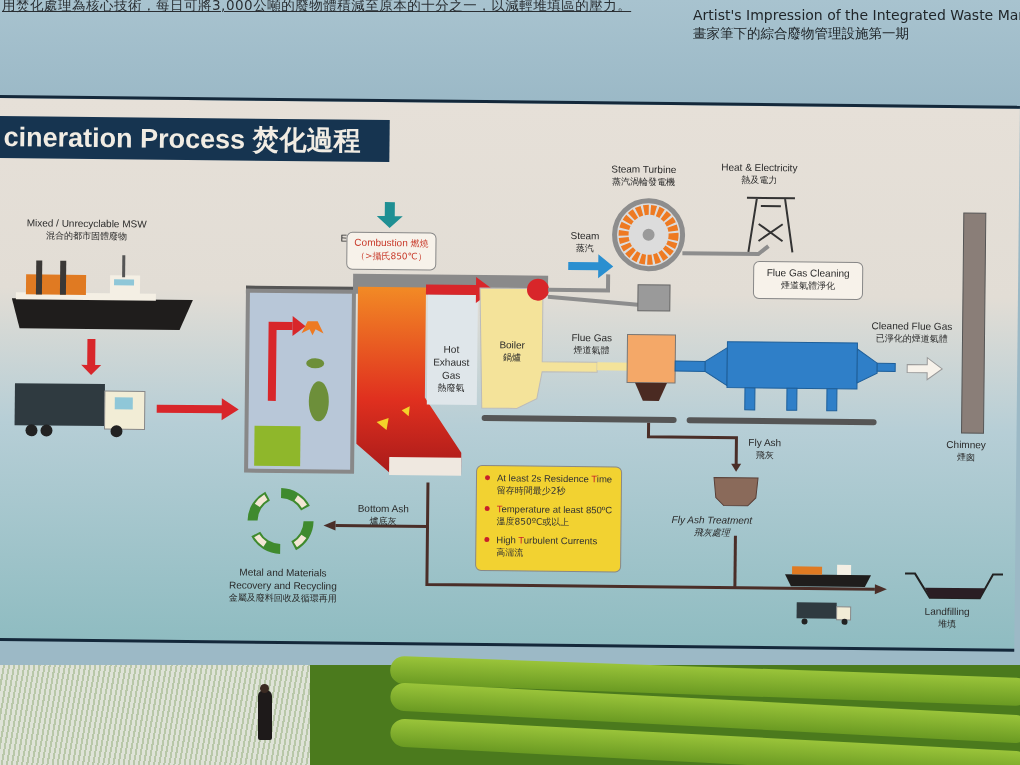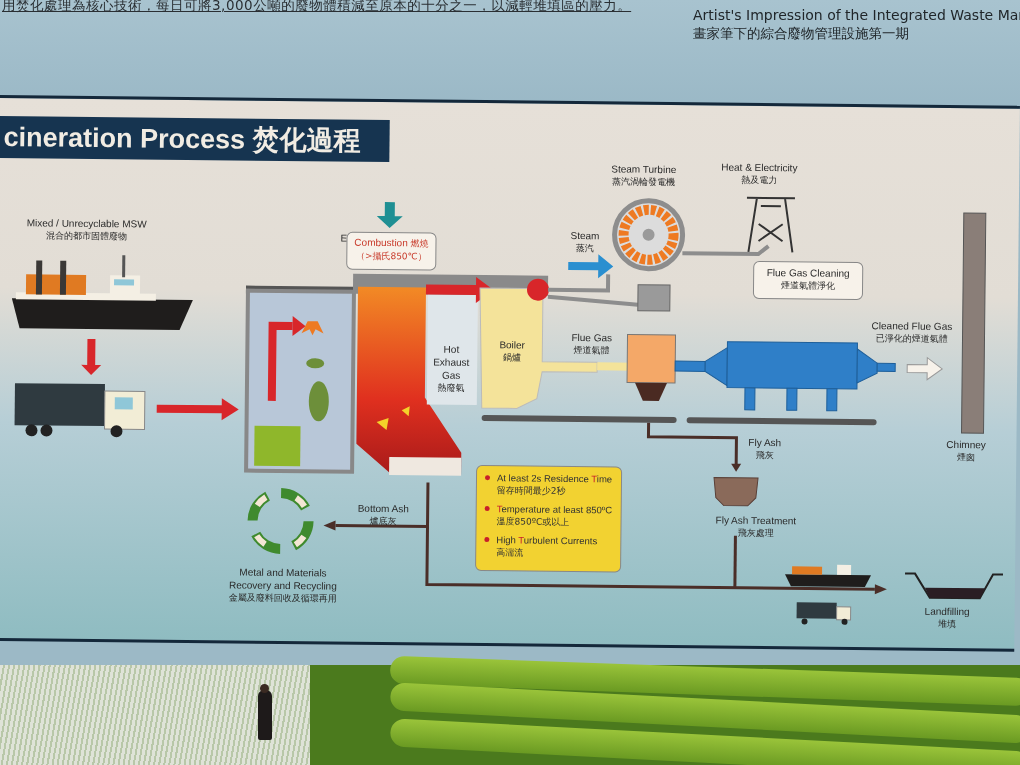--- a/index.html
+++ b/index.html
@@ -216,21 +216,21 @@
     <div class="zh">已淨化的煙道氣體</div>
   </div>
   <div class="lbl" style="left:950px;top:330px;">
     <div>Chimney</div>
     <div class="zh">煙囪</div>
   </div>
   <div class="lbl" style="left:752px;top:330px;">
     <div>Fly Ash</div>
     <div class="zh">飛灰</div>
   </div>
-  <div class="lbl" style="left:720px;top:408px;">
+  <div class="lbl" style="left:676px;top:408px;font-style:italic;">
     <div>Fly Ash Treatment</div>
     <div class="zh">飛灰處理</div>
   </div>
   <div class="lbl" style="left:362px;top:400px;">
     <div>Bottom Ash</div>
     <div class="zh">爐底灰</div>
   </div>
   <div class="lbl" style="left:234px;top:465px;">
     <div>Metal and Materials</div>
     <div>Recovery and Recycling</div>

